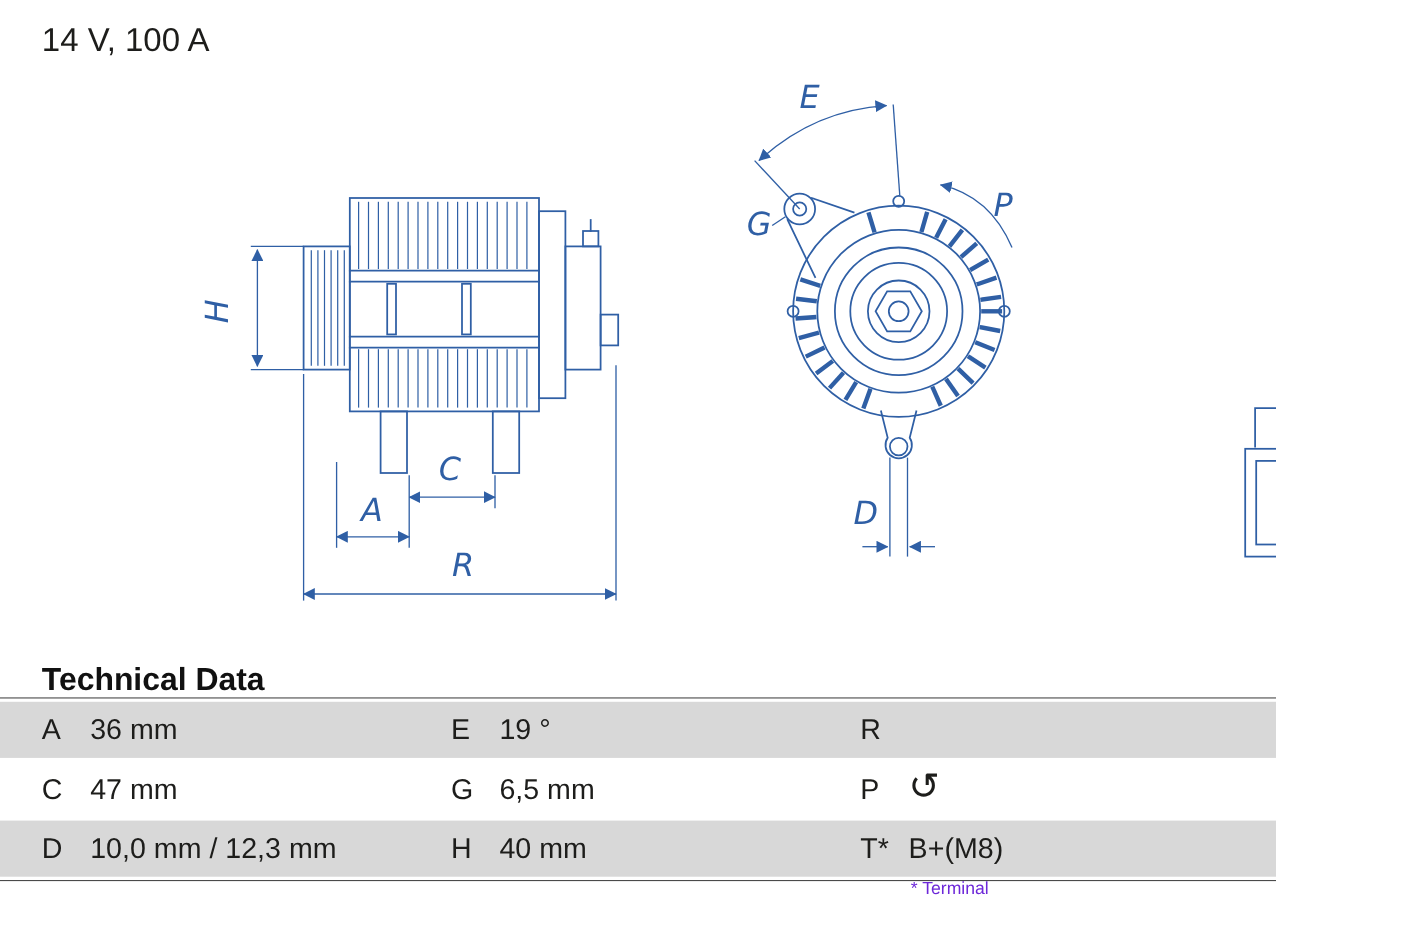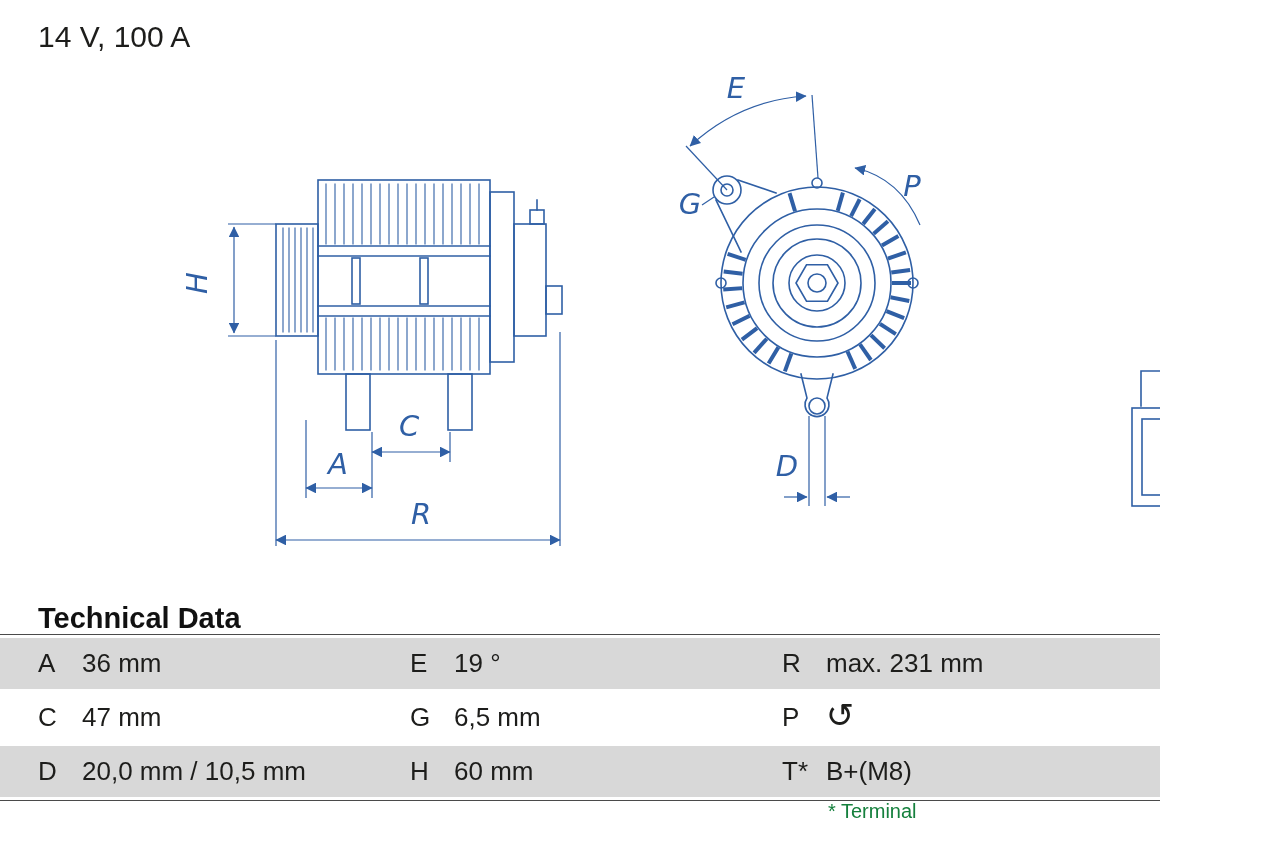--- a/index.html
+++ b/index.html
@@ -25,21 +25,21 @@
   .trow:last-child{margin-bottom:0;}
   .trow.alt{background:#ffffff;}
   .tcell{display:flex;align-items:center;box-sizing:border-box;padding-left:38px;}
   .tcell.c1{width:372px;}
   .tcell.c2{width:372px;}
   .tcell.c3{flex:1;}
   .tkey{display:inline-block;width:44px;font-size:26px;flex:0 0 44px;}
   .tval{font-size:26px;white-space:nowrap;}
   .rot-icon{font-family:"DejaVu Sans",sans-serif;font-size:34px;line-height:26px;position:relative;top:-3px;}
 
-  .footnote{position:absolute;left:828px;top:800px;font-size:20px;color:#15803d;}
+  .footnote{position:absolute;left:828px;top:800px;font-size:16px;color:#6d28d9;}
 </style>
 </head>
 <body>
 
 <div class="page">
 
   <div class="title">14 V, 100 A</div>
 
   <svg id="drawing" width="1280" height="580" viewBox="0 0 1280 580">
     <defs>
@@ -223,45 +223,44 @@
       <div class="tcell c1">
         <span class="tkey">A</span>
         <span class="tval">36 mm</span>
       </div>
       <div class="tcell c2">
         <span class="tkey">E</span>
         <span class="tval">19 °</span>
       </div>
       <div class="tcell c3">
         <span class="tkey">R</span>
-        <span class="tval">max. 231 mm</span>
       </div>
     </div>
     <div class="trow alt">
       <div class="tcell c1">
         <span class="tkey">C</span>
         <span class="tval">47 mm</span>
       </div>
       <div class="tcell c2">
         <span class="tkey">G</span>
         <span class="tval">6,5 mm</span>
       </div>
       <div class="tcell c3">
         <span class="tkey">P</span>
         <span class="tval rot-icon">↺</span>
       </div>
     </div>
     <div class="trow">
       <div class="tcell c1">
         <span class="tkey">D</span>
-        <span class="tval">20,0 mm / 10,5 mm</span>
+        <span class="tval">10,0 mm / 12,3 mm</span>
       </div>
       <div class="tcell c2">
         <span class="tkey">H</span>
-        <span class="tval">60 mm</span>
+        <span class="tval">40 mm</span>
       </div>
       <div class="tcell c3">
         <span class="tkey">T*</span>
         <span class="tval">B+(M8)</span>
       </div>
     </div>
   </div>
 
   <div class="footnote">* Terminal</div>
 

